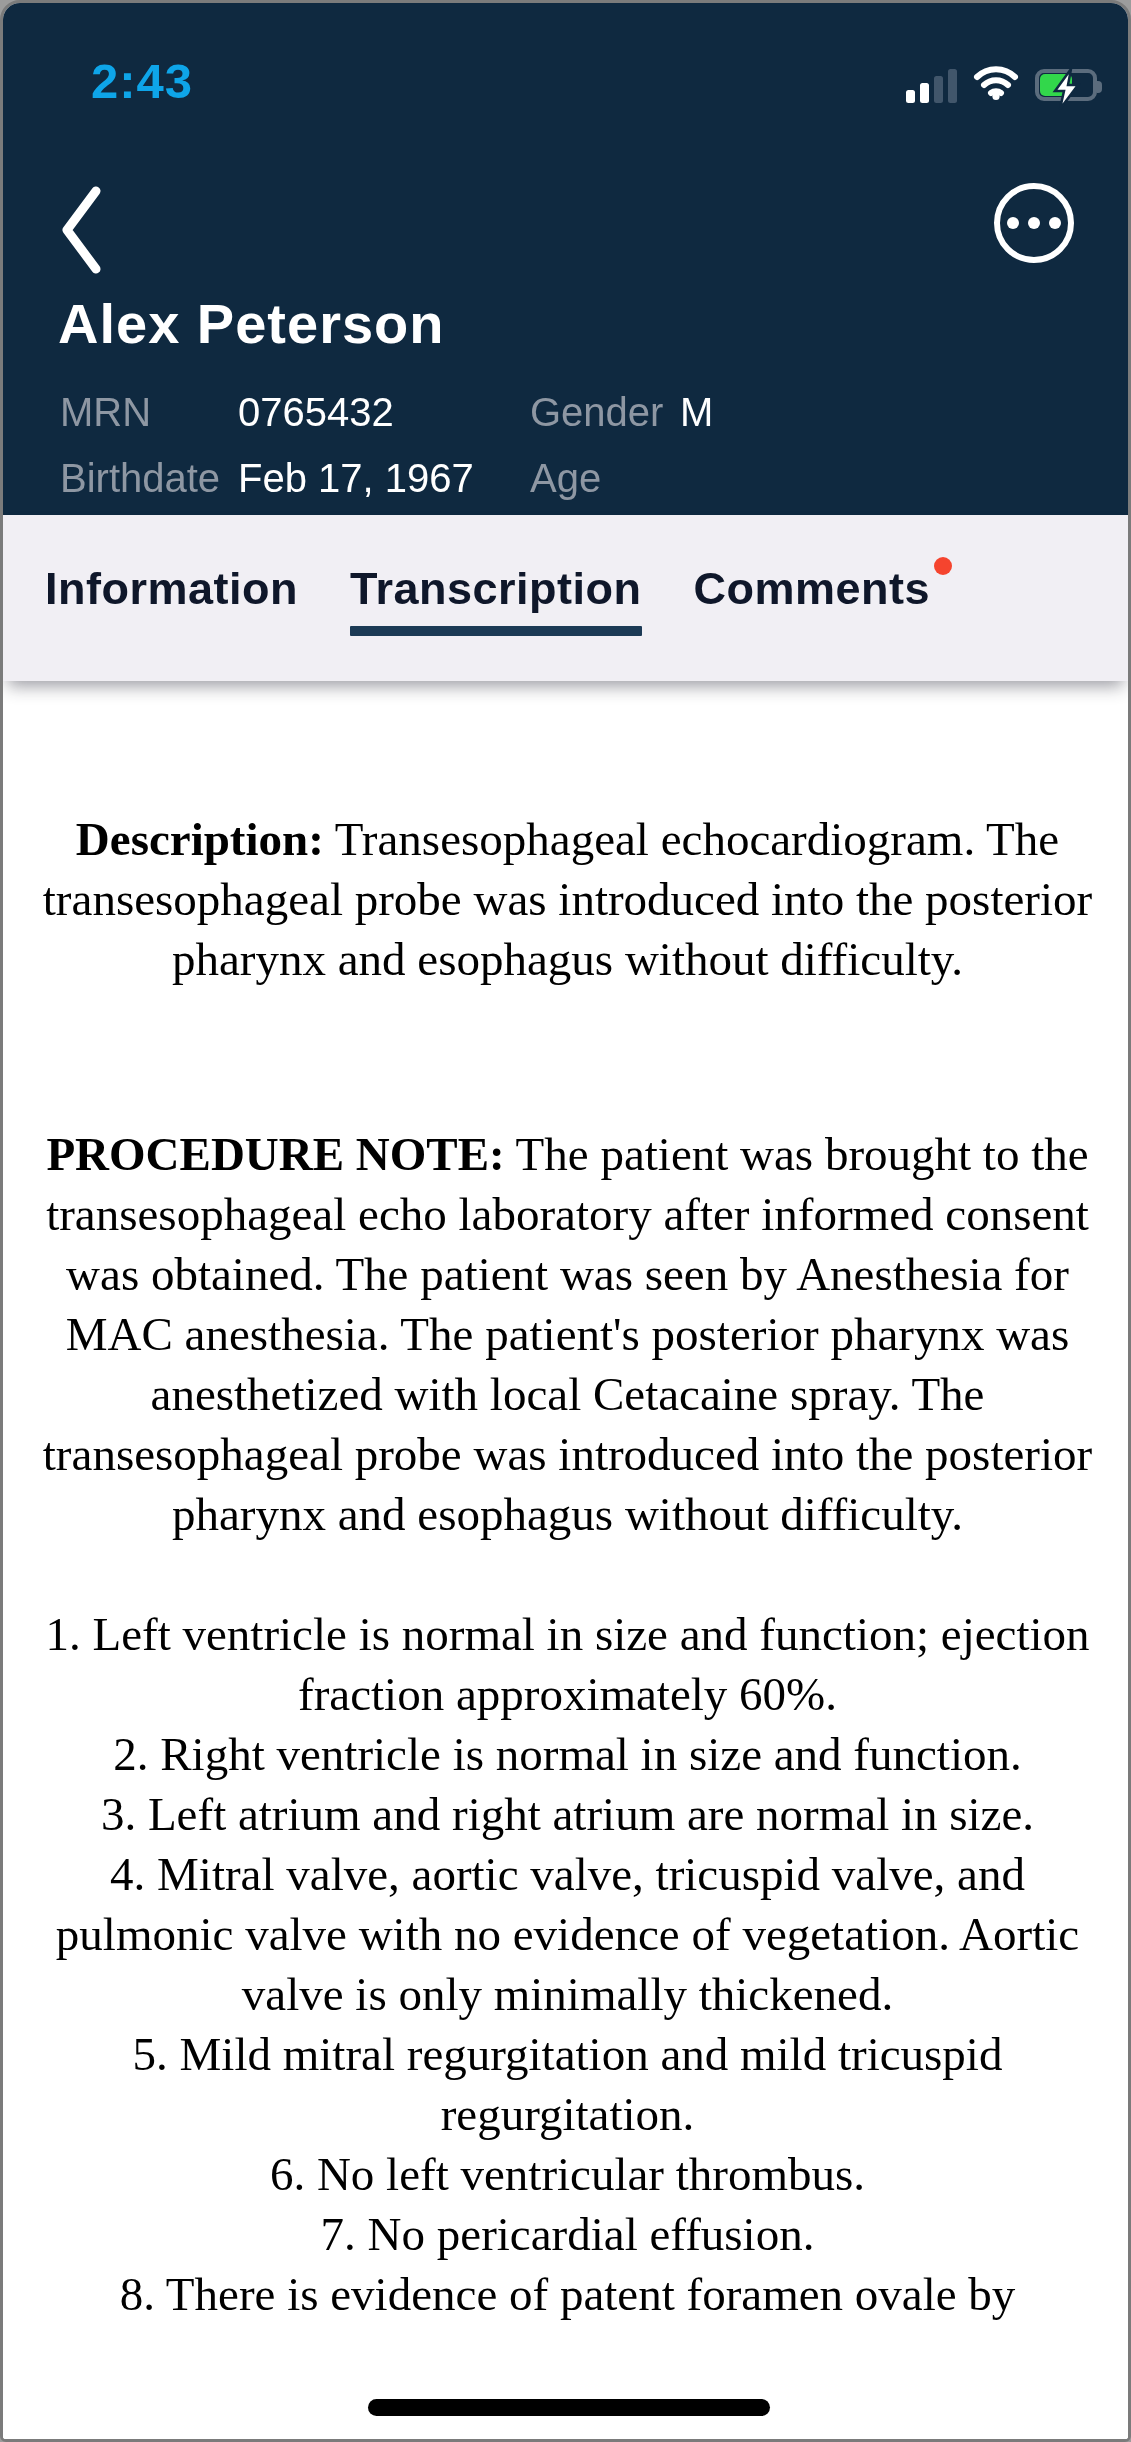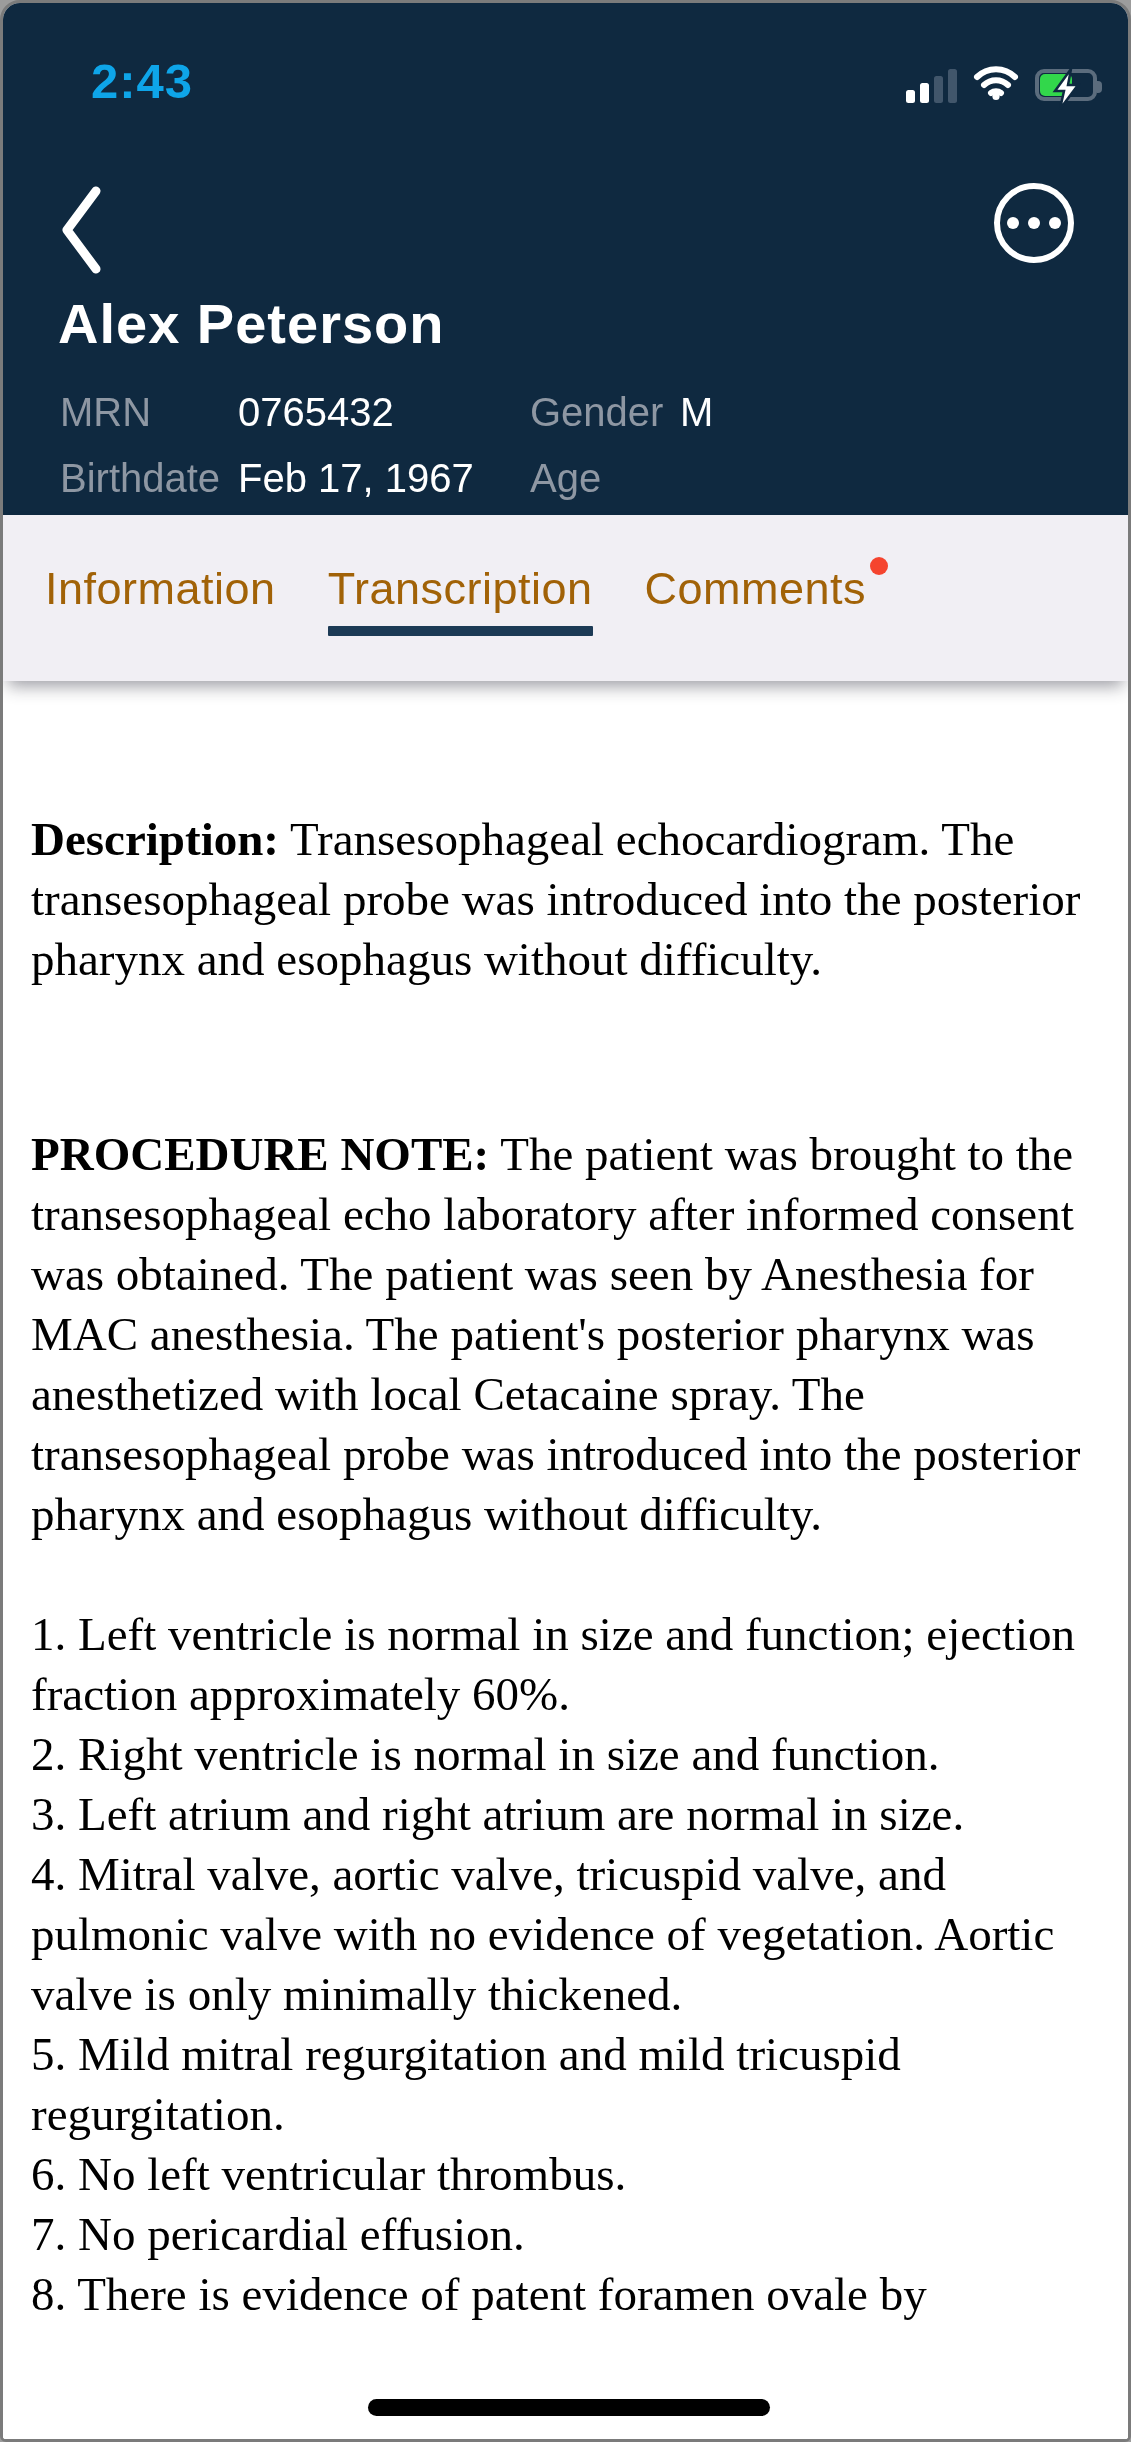--- a/index.html
+++ b/index.html
@@ -62,31 +62,31 @@
   .tabbar{
     position:absolute;top:512px;left:0;right:0;height:166px;
     background:#f1eff4;
     display:flex;align-items:flex-start;
     padding:46px 0 0 42px;box-sizing:border-box;gap:52px;
     box-shadow:0 10px 16px -5px rgba(35,35,50,0.45);
     z-index:3;
   }
   .tab{position:relative;display:flex;flex-direction:column;cursor:pointer;}
   .tab .tab-label{
-    font-size:45px;font-weight:normal;color:#a16207;letter-spacing:0.5px;line-height:56px;
+    font-size:45px;font-weight:bold;color:#0f172a;letter-spacing:0.5px;line-height:56px;
   }
   .tab .underline{height:10px;background:#1c3a55;margin-top:9px;border-radius:1px;}
   .tab .dot{
     position:absolute;right:-22px;top:-4px;width:18px;height:18px;border-radius:50%;background:#f5442e;
   }
 
   
   .content{
     position:absolute;top:678px;left:0;right:0;bottom:0;
-    background:#fff;overflow:hidden;z-index:1;
+    background:#fff;overflow:hidden;z-index:1;text-align:center;
   }
   .doc{
     padding:128px 24px 0 28px;
     font-family:"Liberation Serif", serif;
     font-size:47px;line-height:60px;color:#000;
   }
   .doc p{margin:0;}
   .doc .p-desc{margin-bottom:135px;}
   .doc .p-proc{margin-bottom:60px;}
   .doc .findings-heading{font-weight:bold;}

